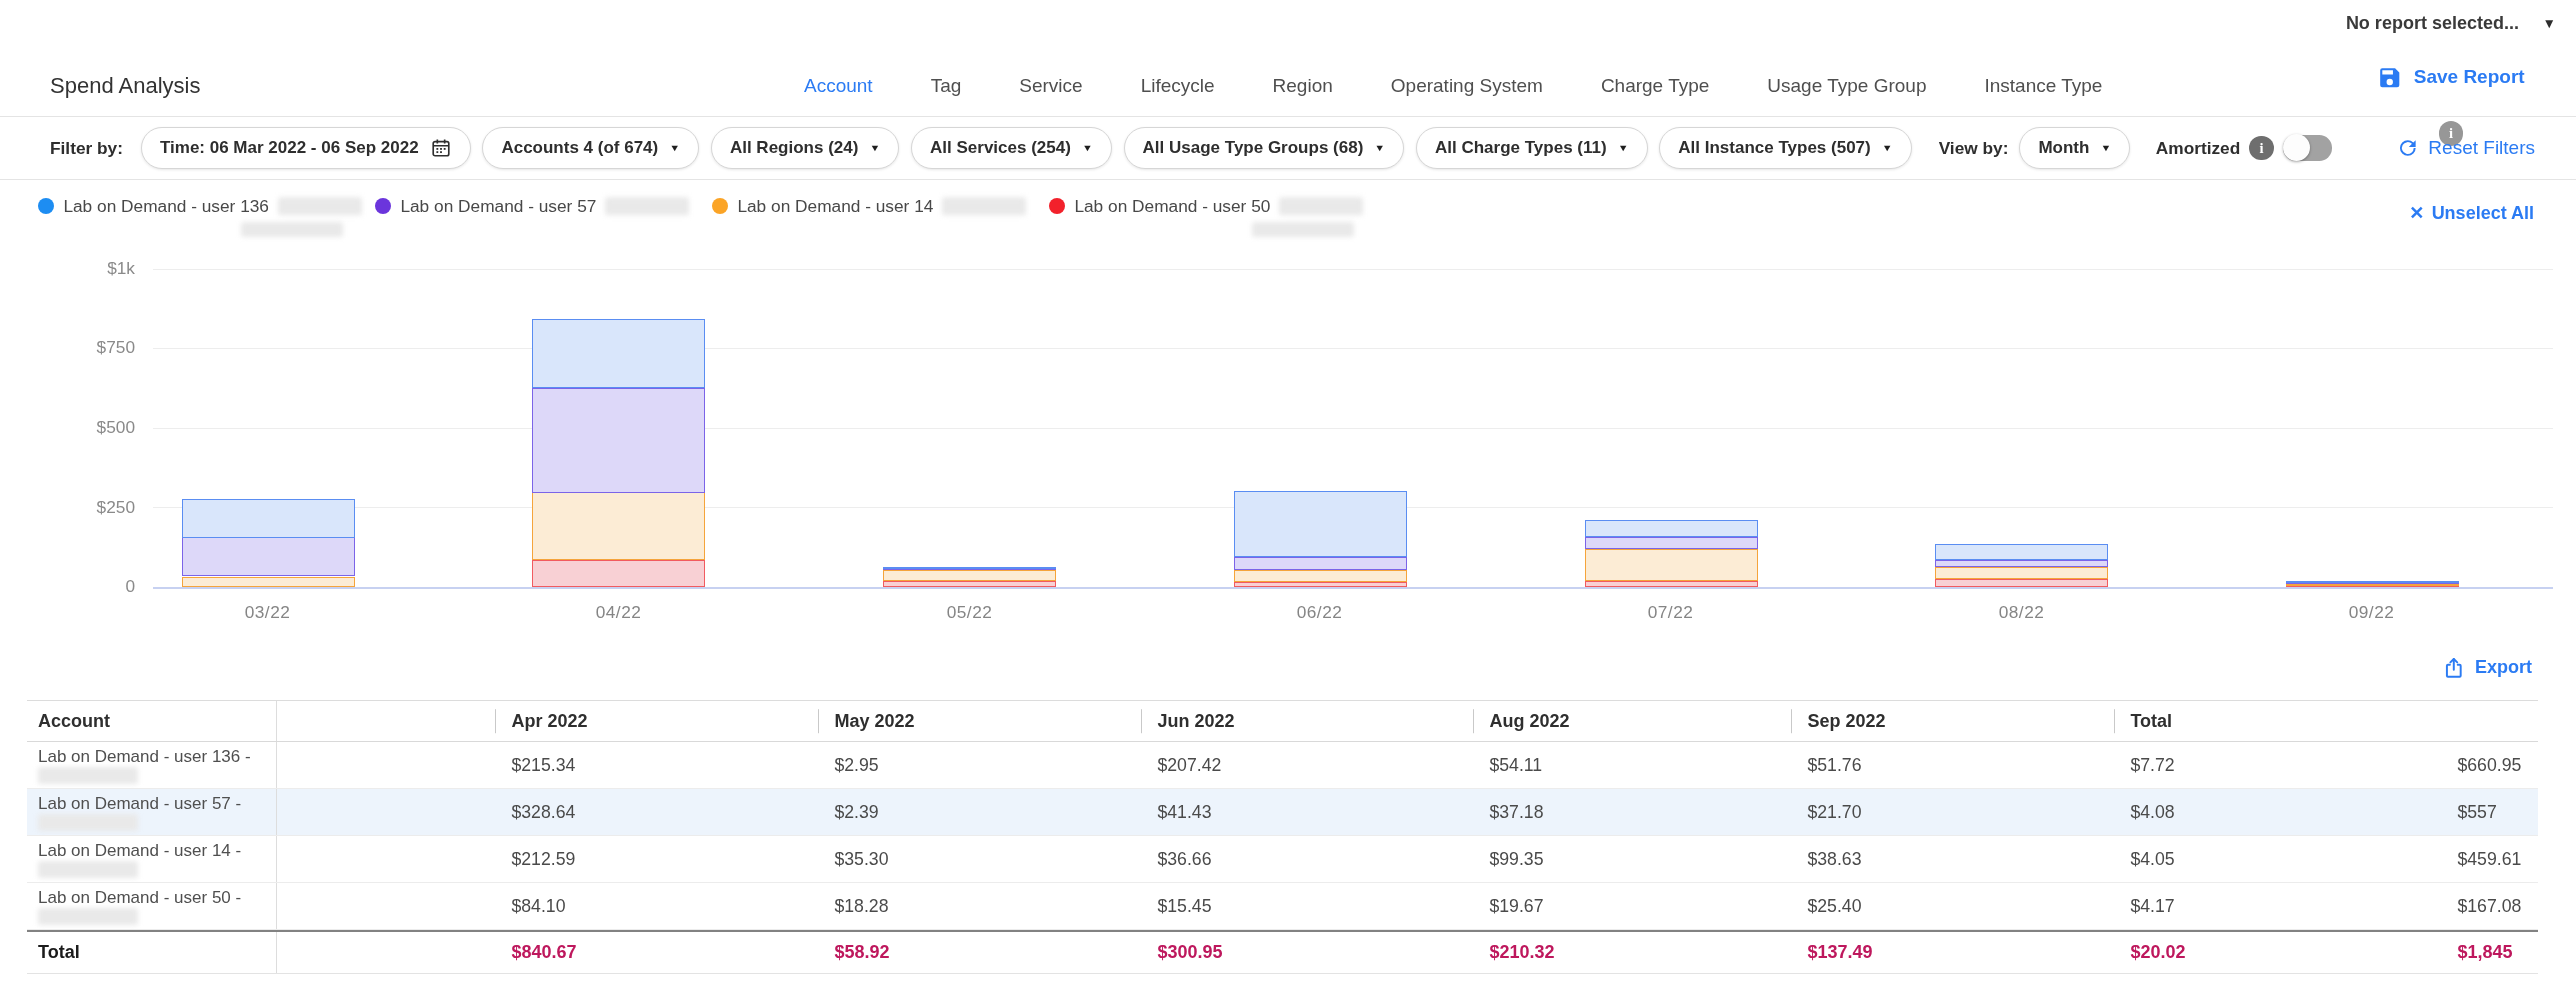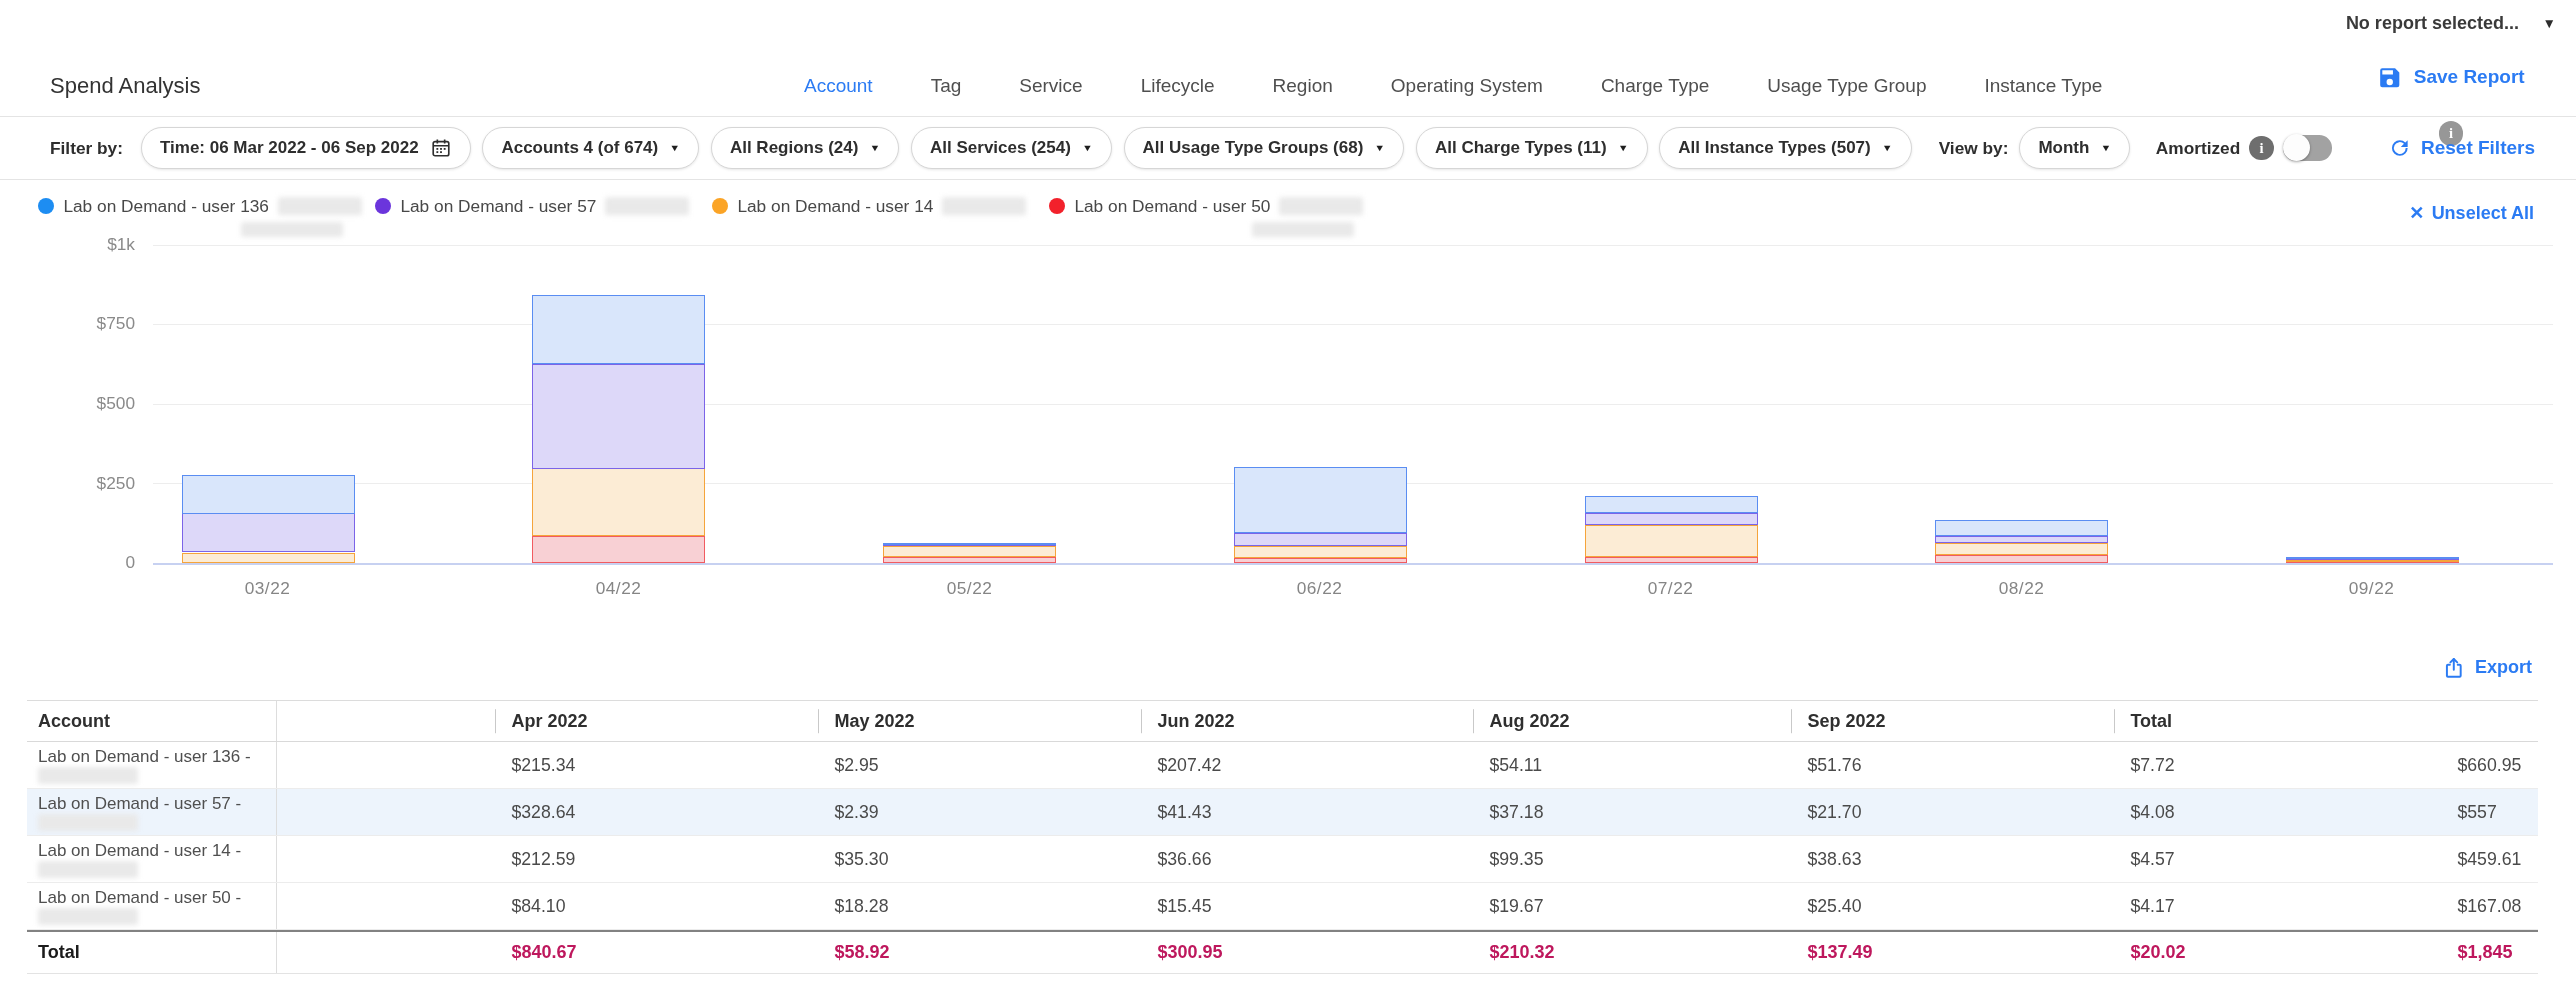--- a/index.html
+++ b/index.html
@@ -29,37 +29,37 @@
   .pills { display:flex; align-items:center; gap:11.8px; margin-left:18px; }
   .pill { display:inline-flex; align-items:center; gap:11px; height:42px; padding:0 18px; border:0.9px solid #d6d6d6; border-radius:22px; background:#fff; box-shadow:0 0.9px 2.7px rgba(0,0,0,0.10); font-weight:700; font-size:17px; color:#2e2e2e; white-space:nowrap; cursor:pointer; flex:none; }
   .caret { font-size:11px; color:#1f1f1f; transform:scaleY(0.85); }
   .viewby { margin-left:27px; }
   .pill.small { margin-left:11px; }
   .amort { margin-left:25.5px; }
   .filter-bar .info-ic { margin-left:9px; }
   .toggle { margin-left:9px; width:49px; height:25.5px; border-radius:12.7px; background:#a2a2a2; position:relative; cursor:pointer; flex:none; }
   .toggle .knob { position:absolute; left:0; top:-0.9px; width:27px; height:27px; border-radius:50%; background:#fdfdfd; box-shadow:0 0.9px 2.7px rgba(0,0,0,0.35); }
   .reset { position:absolute; right:41px; top:50%; transform:translateY(-50%); display:flex; align-items:center; gap:9px; cursor:pointer; }
-  .reset .lbl { font-size:19px; font-weight:700; color:var(--accent); }
+  .reset .lbl { font-size:19px; font-weight:400; color:var(--accent); }
 
   
   .legend { position:absolute; top:195px; left:38px; display:flex; align-items:flex-start; }
   .legend-item { width:337px; display:flex; align-items:flex-start; gap:9px; cursor:pointer; }
   .legend-item:last-child { width:auto; }
   .legend-dot { width:16.4px; height:16.4px; border-radius:50%; margin-top:2.7px; flex:none; }
   .legend-text { font-size:17.3px; color:#484848; line-height:22px;margin-top:23px; }
   .blurbox { display:inline-block; background:#e9e9e9; border-radius:2.7px; filter:blur(2.7px); vertical-align:middle; }
   .legend-blur { width:84px; height:18px; margin-left:9px; transform:translateY(-1.8px); }
   .legend-blur2 { display:block; width:102px; height:15.5px; margin-left:178px; margin-top:4.5px; }
   .unselect { position:absolute; top:202px; right:42px; display:flex; align-items:center; gap:7.3px; cursor:pointer; }
   .unselect .x { color:var(--accent); font-size:18px; font-weight:700; }
   .unselect .lbl { color:var(--accent); font-size:18px; font-weight:700; }
 
   
-  .chart { position:absolute; top:231px; left:0; width:2576px; height:382px;padding-left:36px; }
+  .chart { position:absolute; top:255px; left:0; width:2576px; height:382px;padding-left:36px; }
   .gridline { position:absolute; left:153px; width:2400px; height:0.9px; background:#ededed; }
   .gridline.zero { background:#c7d1f1; height:1.8px; }
   .ytick { position:absolute; left:33px; width:102px; height:25.5px; line-height:25.5px; text-align:right; font-size:17.3px; color:#8a8a8a; }
   .xtick { position:absolute; width:145px; text-align:center; font-size:17.3px; color:#858585; letter-spacing:0.5px; }
   .seg { position:absolute; width:173px; border-style:solid; border-width:1.8px; }
 
   
   .export { position:absolute; top:656px; right:44px; display:flex; align-items:center; gap:9px; cursor:pointer; }
   .export .lbl { font-size:18px; font-weight:700; color:var(--accent); }
 
@@ -285,21 +285,21 @@
           <div class="td">$557</div>
         </div>
         <div class="trow">
           <div class="acct"><span>Lab on Demand - user 14 -</span><span class="blurbox"></span></div>
           <div></div>
           <div class="td">$212.59</div>
           <div class="td">$35.30</div>
           <div class="td">$36.66</div>
           <div class="td">$99.35</div>
           <div class="td">$38.63</div>
-          <div class="td">$4.57</div>
+          <div class="td">$4.05</div>
           <div class="td">$459.61</div>
         </div>
         <div class="trow">
           <div class="acct"><span>Lab on Demand - user 50 -</span><span class="blurbox"></span></div>
           <div></div>
           <div class="td">$84.10</div>
           <div class="td">$18.28</div>
           <div class="td">$15.45</div>
           <div class="td">$19.67</div>
           <div class="td">$25.40</div>

